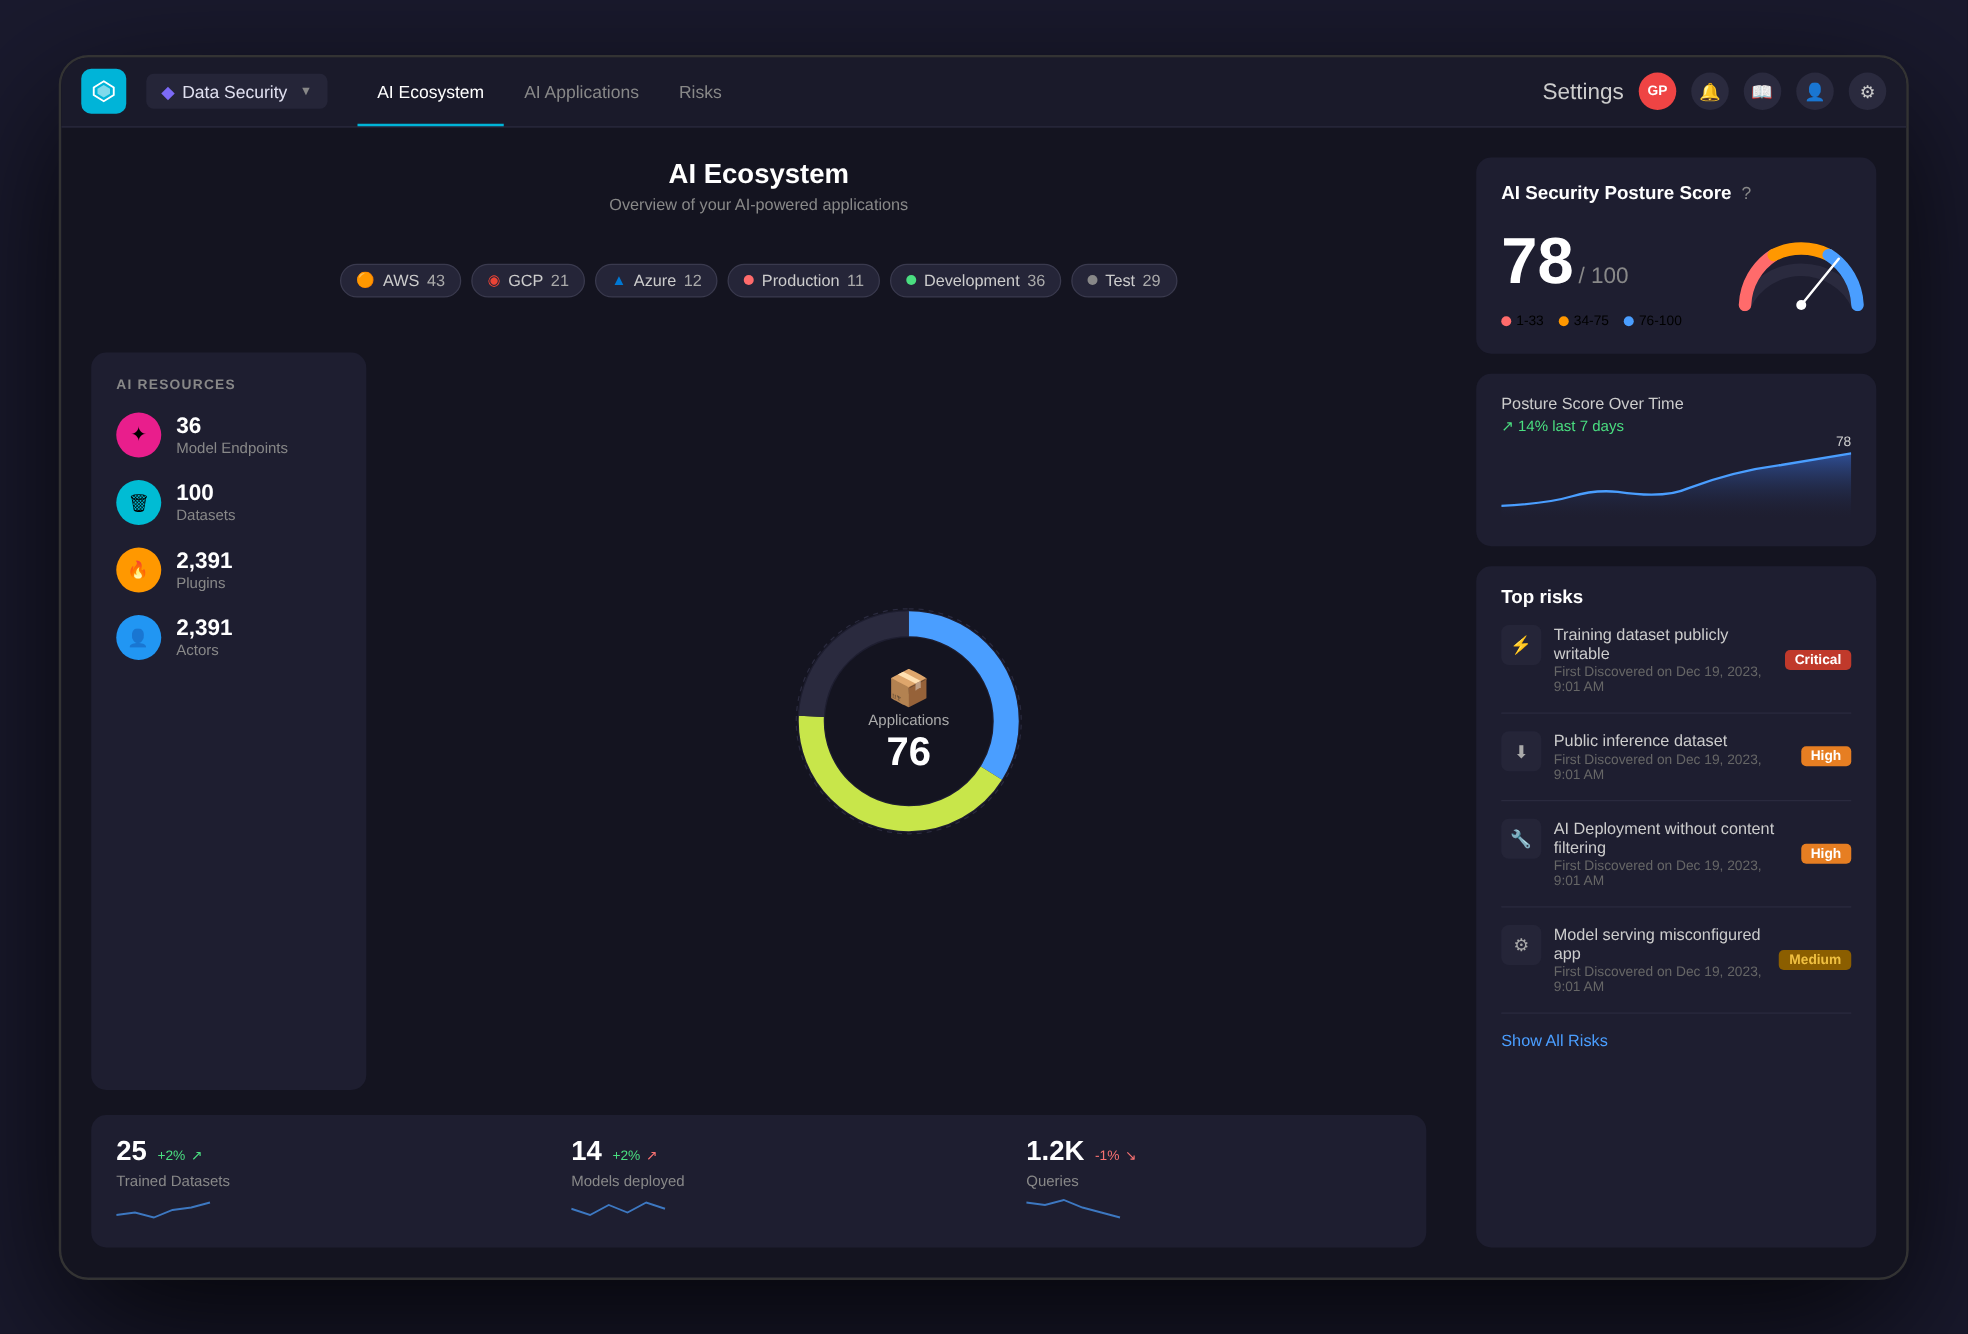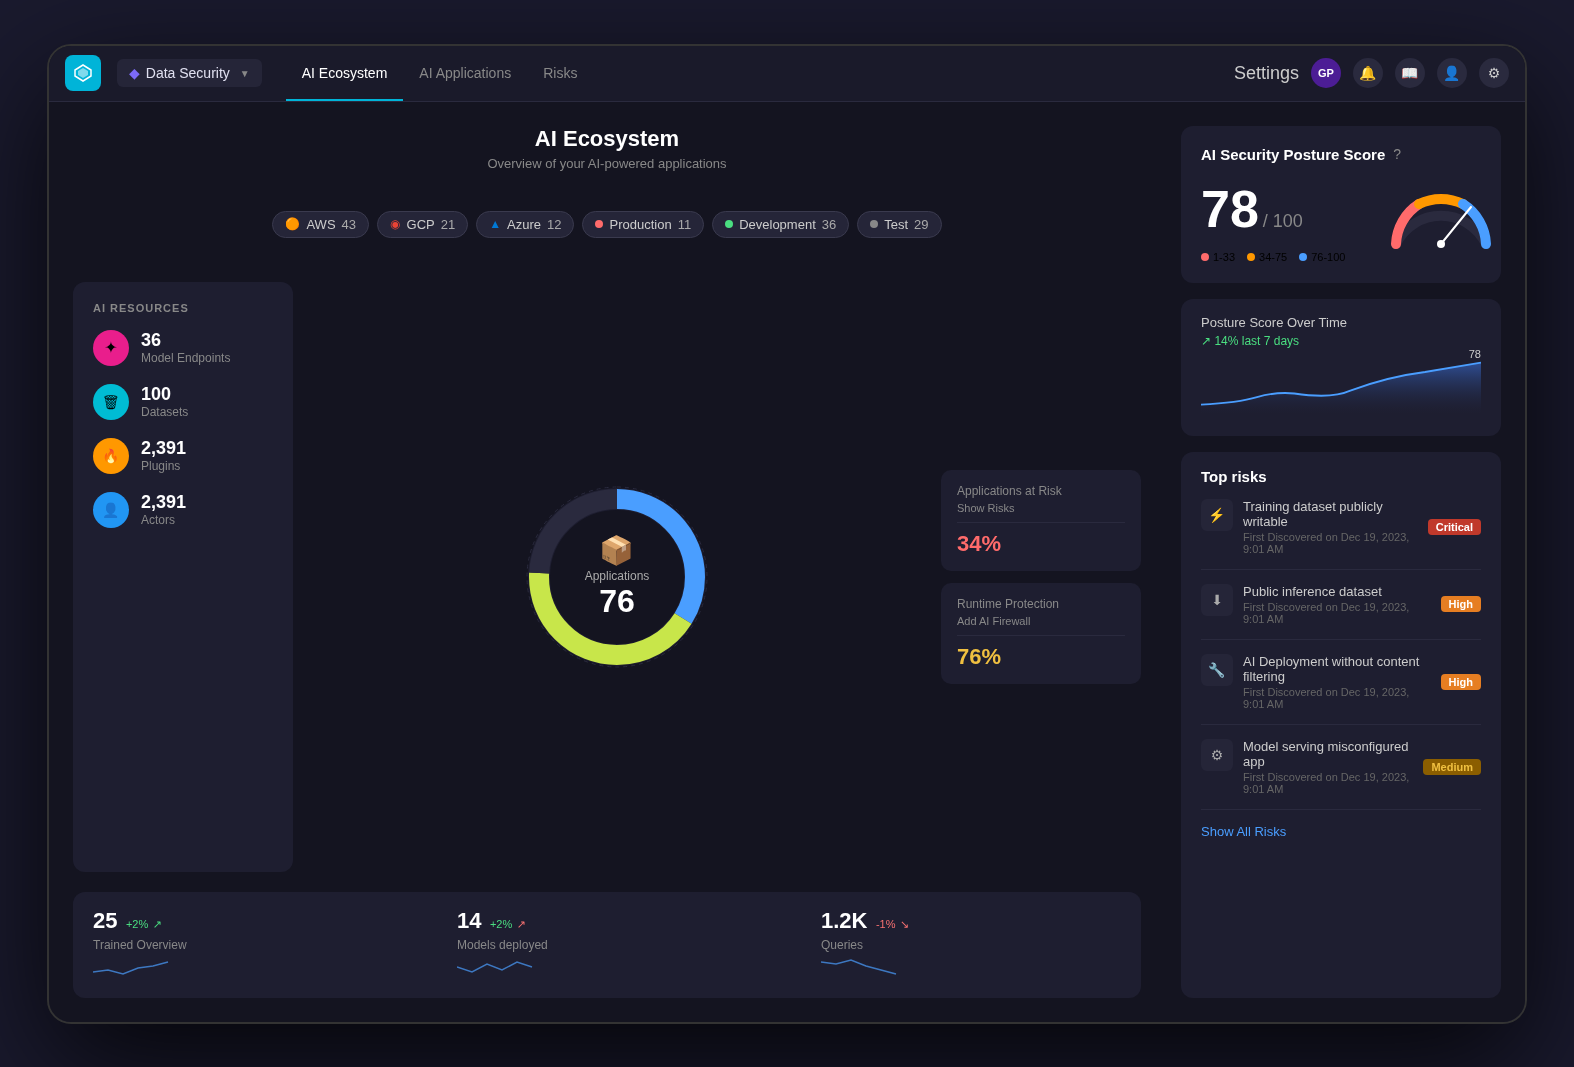--- a/index.html
+++ b/index.html
@@ -103,21 +103,21 @@
       align-items: center;
       justify-content: center;
       cursor: pointer;
       color: #ccc;
       font-size: 14px;
     }
     .avatar-circle {
       width: 30px;
       height: 30px;
       border-radius: 50%;
-      background: #4c1d95;
+      background: #ef4444;
       display: flex;
       align-items: center;
       justify-content: center;
       font-size: 11px;
       font-weight: bold;
       color: white;
     }
 
     
     .main-content {
@@ -522,47 +522,33 @@
                 <circle cx="110" cy="110" r="78" fill="none" stroke="#2a2a3e" stroke-width="20" stroke-dasharray="119 371" stroke-dashoffset="-371"></circle>
               </svg>
               <div class="donut-center">
                 <span style="font-size:28px;display:block;margin-bottom:2px;">📦</span>
                 <div class="donut-label">Applications</div>
                 <div class="donut-number">76</div>
               </div>
             </div>
           </div>
 
-          <div class="metrics-panel">
-            <div class="metric-card">
-              <div class="metric-title">Applications at Risk</div>
-              <div class="metric-link">Show Risks</div>
-              <div class="metric-divider"></div>
-              <div class="metric-value red">34%</div>
-            </div>
-            <div class="metric-card">
-              <div class="metric-title">Runtime Protection</div>
-              <div class="metric-link">Add AI Firewall</div>
-              <div class="metric-divider"></div>
-              <div class="metric-value yellow">76%</div>
-            </div>
-          </div>
 
         </div>
 
         <div class="activity-section">
           <div class="activity-stats">
 
             <div class="stat-item">
               <div>
                 <span class="stat-number">25</span>
                 <span class="stat-change green">+2%</span>
                 <span style="color:#4ade80;font-size:11px;">↗</span>
               </div>
-              <div class="stat-label">Trained Overview</div>
+              <div class="stat-label">Trained Datasets</div>
               <svg class="mini-chart" viewBox="0 0 80 30">
                 <polyline points="0,20 15,18 30,22 45,16 60,14 75,10" fill="none" stroke="#4a9eff" stroke-width="1.5" opacity="0.7"></polyline>
               </svg>
             </div>
 
             <div class="stat-item">
               <div>
                 <span class="stat-number">14</span>
                 <span class="stat-change green">+2%</span>
                 <span style="color:#f87171;font-size:11px;">↗</span>

